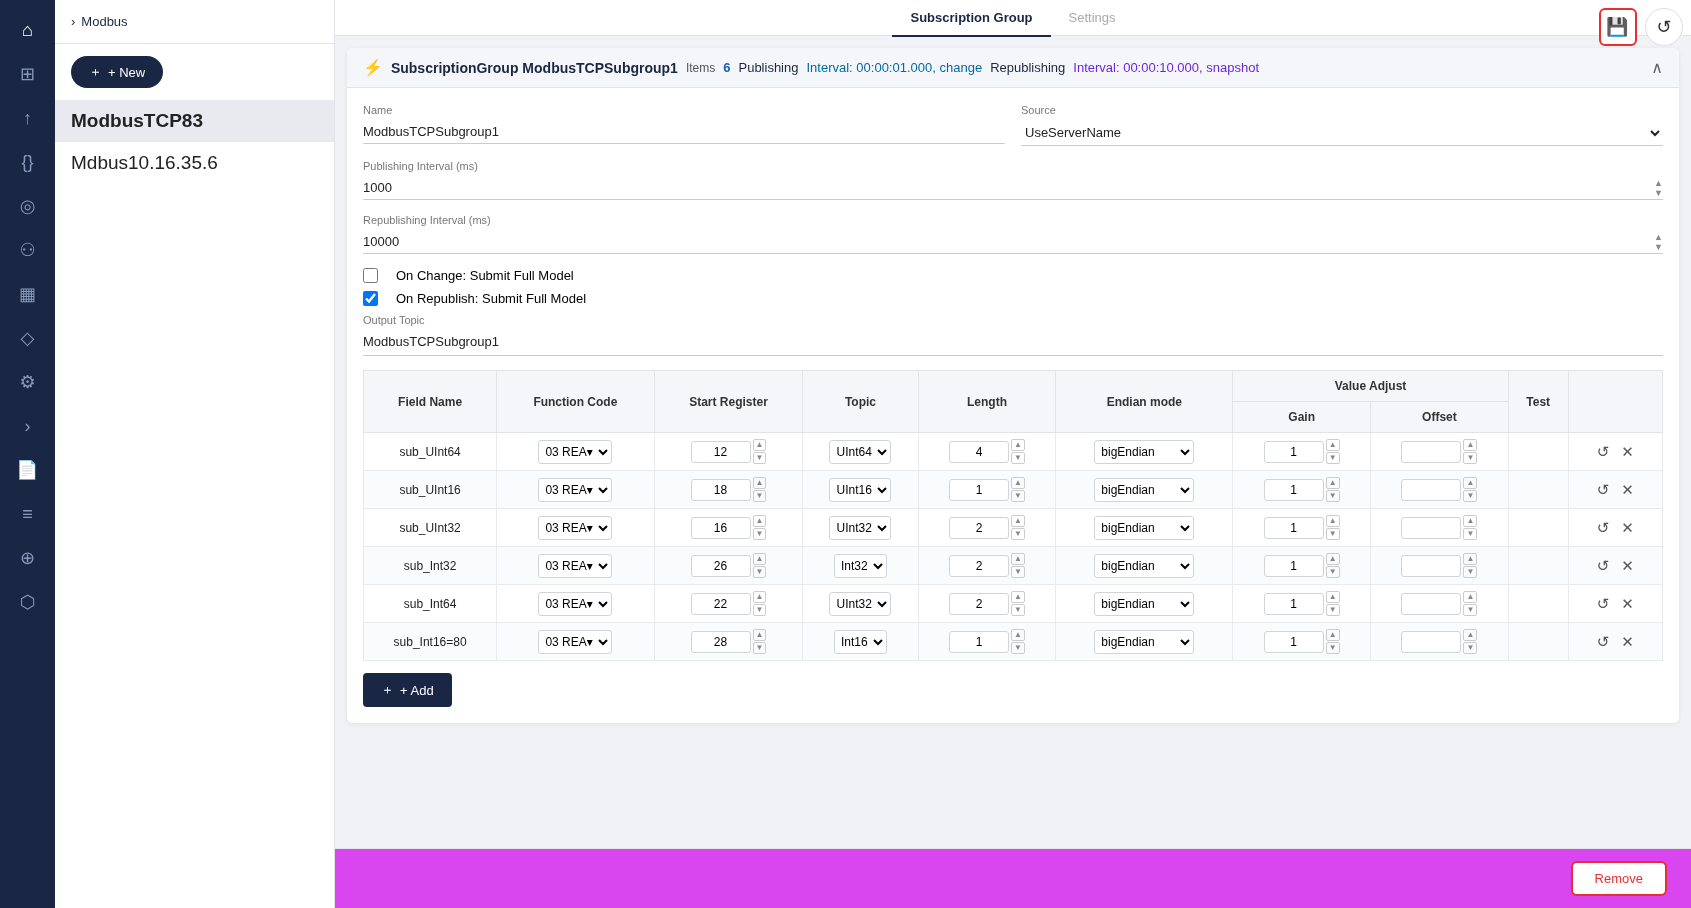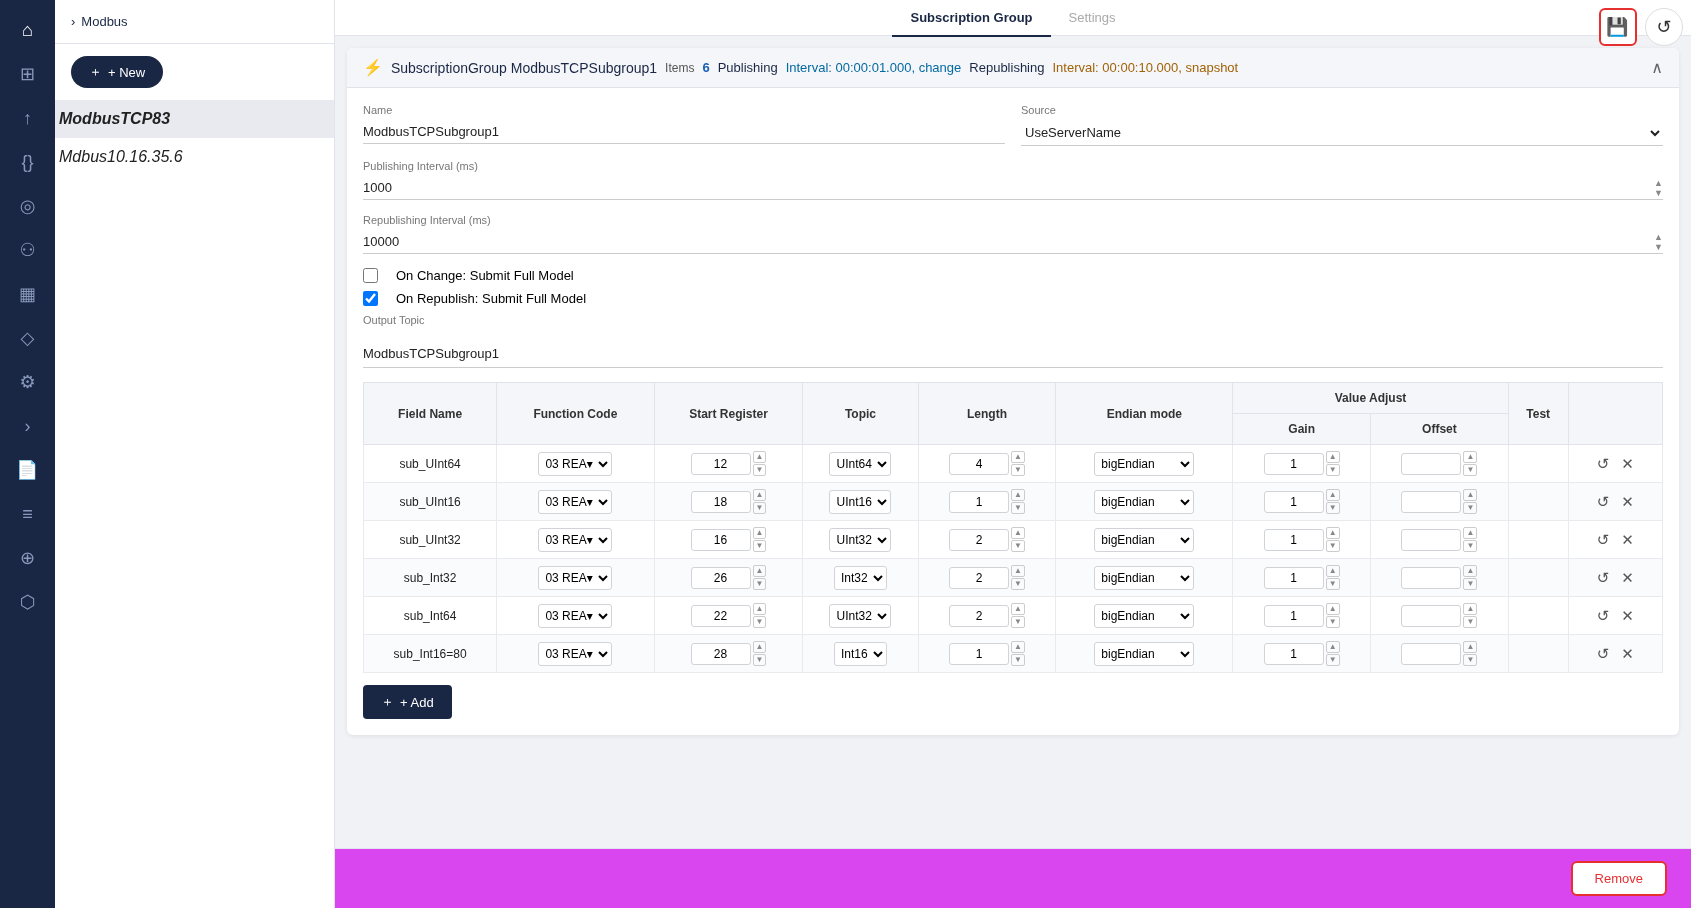--- a/index.html
+++ b/index.html
@@ -52,25 +52,24 @@
       border-radius: 20px;
       padding: 7px 18px;
       font-size: 13px;
       cursor: pointer;
       display: flex;
       align-items: center;
       gap: 6px;
       width: fit-content;
     }
     .sidebar-nav .nav-item {
-      padding: 10px 4px;
+      padding: 10px 16px;
       cursor: pointer;
       color: #222;
-      font-size: 16px;
-      font-style: italic;
+      font-size: 19px;
     }
     .sidebar-nav .nav-item.active {
       background: #e8eaf0;
       font-weight: 600;
     }
 
     
     .main-content {
       flex: 1;
       overflow-y: auto;
@@ -128,21 +127,21 @@
       border-bottom: 1px solid #e0e4ea;
       font-size: 13px;
     }
     .card-header-left {
       display: flex;
       align-items: center;
       gap: 8px;
       color: #1a2744;
     }
     .card-header-left .bolt { color: #e8c930; font-size: 16px; }
-    .card-header-left .group-name { font-weight: 400; font-size: 14px; }
+    .card-header-left .group-name { font-weight: 700; font-size: 14px; }
     .collapse-btn { background: none; border: none; cursor: pointer; font-size: 16px; color: #666; }
 
     .card-body { padding: 16px; }
 
     
     .form-row { display: flex; gap: 16px; margin-bottom: 14px; }
     .form-group { display: flex; flex-direction: column; flex: 1; }
     .form-group label { font-size: 11px; color: #777; margin-bottom: 4px; }
     .form-group input, .form-group select {
       border: none;
@@ -165,21 +164,21 @@
     .form-group .input-with-spinner .spinners {
       display: flex;
       flex-direction: column;
       font-size: 9px;
       color: #888;
     }
 
     .checkbox-row { display: flex; align-items: center; gap: 18px; margin-bottom: 8px; font-size: 13px; }
     .checkbox-row input[type="checkbox"] { width: 15px; height: 15px; }
 
-    .output-topic-label { font-size: 11px; color: #777; margin-bottom: 20px; margin-top: 8px; }
+    .output-topic-label { font-size: 11px; color: #777; margin-bottom: 8px; margin-top: 8px; }
     .output-topic-value { font-size: 13px; color: #222; border-bottom: 1px solid #ccc; padding-bottom: 6px; }
 
     
     .data-table { width: 100%; border-collapse: collapse; margin-top: 14px; font-size: 12px; }
     .data-table th {
       background: #f5f6fa;
       border: 1px solid #e0e4ea;
       padding: 8px 6px;
       text-align: center;
       font-weight: 600;
@@ -345,21 +344,21 @@
 
     <div class="card-header">
       <div class="card-header-left">
         <span class="bolt">⚡</span>
         <span class="group-name">SubscriptionGroup ModbusTCPSubgroup1</span>
         <span style="color:#555; font-size:12px;">Items</span>
         <span style="color:#1a5fb4; font-weight:700;">6</span>
         <span class="keyword">Publishing</span>
         <span style="color:#0369a1;">Interval: 00:00:01.000, change</span>
         <span class="keyword">Republishing</span>
-        <span style="color:#a16207;">Interval: 00:00:10.000, snapshot</span>
+        <span style="color:#6d28d9;">Interval: 00:00:10.000, snapshot</span>
       </div>
       <button class="collapse-btn">∧</button>
     </div>
 
     <div class="card-body">
 
       <div class="form-row">
         <div class="form-group">
           <label>Name</label>
           <input type="text" value="ModbusTCPSubgroup1" style="">

